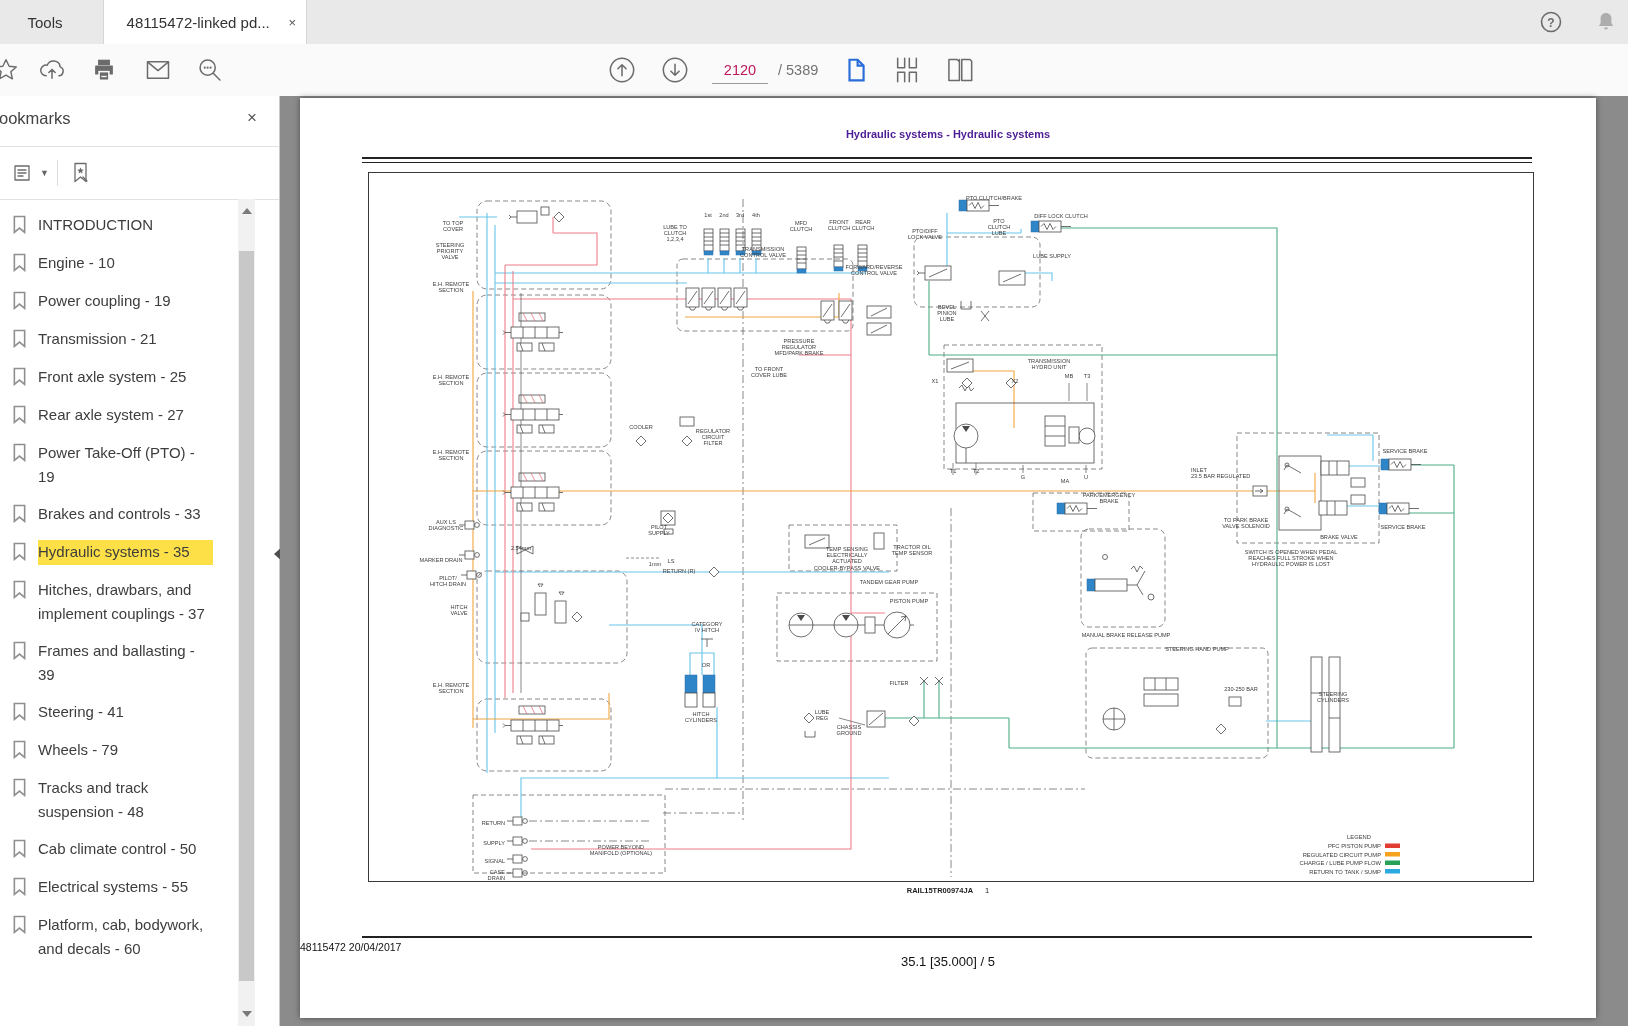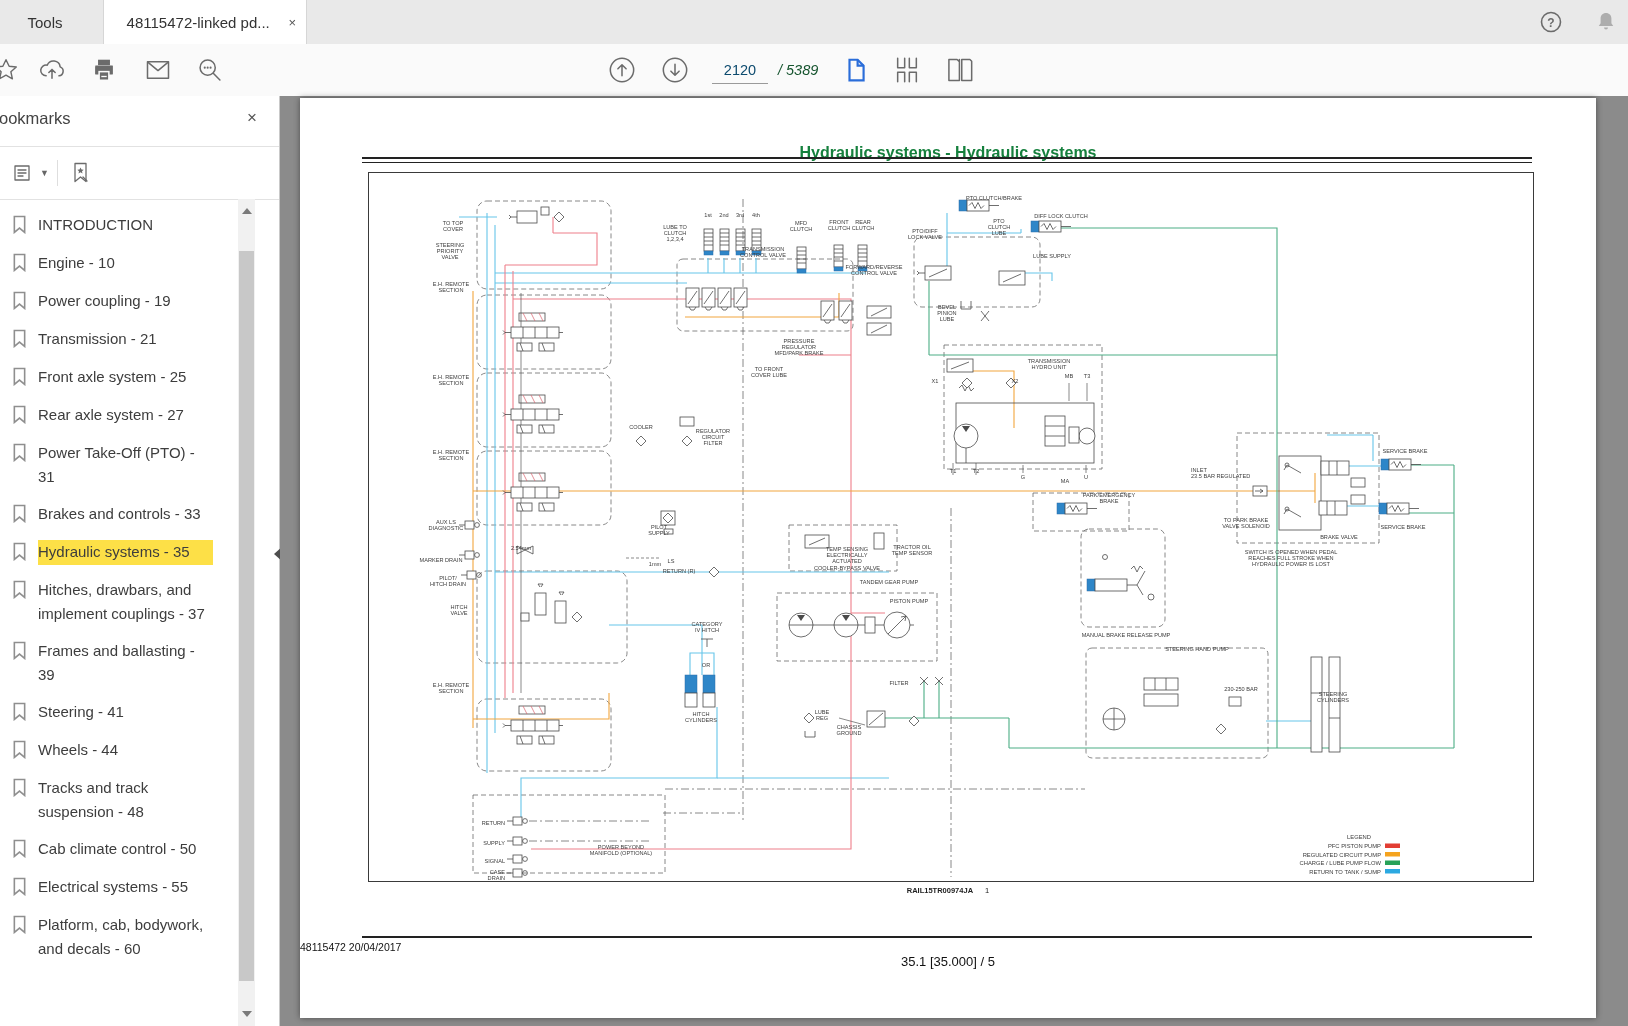--- a/index.html
+++ b/index.html
@@ -18,22 +18,22 @@
   .tab-close{color:#555;font-size:13px;margin-left:6px;cursor:default;}
   .tb-right-ico{position:absolute;top:8px;width:28px;height:28px;display:flex;align-items:center;justify-content:center;}
 
   
   .toolbar{position:absolute;left:0;top:44px;width:1628px;height:52px;background:#fafafa;
            border-bottom:1px solid #cecece;}
   .ico{position:absolute;top:12px;width:28px;height:28px;display:flex;align-items:center;justify-content:center;}
   .ico svg{display:block;}
   .pgnav{position:absolute;left:700px;top:0;height:52px;display:flex;align-items:center;gap:10px;}
   .pg-input{width:52px;height:24px;border:none;border-bottom:1px solid #9a9a9a;background:transparent;
-            text-align:center;font-size:14.5px;color:#0c4a6e;font-family:"Liberation Sans",sans-serif;}
-  .pg-total{font-size:14.5px;color:#14532d;font-style:italic;}
+            text-align:center;font-size:14.5px;color:#be185d;font-family:"Liberation Sans",sans-serif;}
+  .pg-total{font-size:14.5px;color:#737373;}
   .fab{position:absolute;right:-16px;top:62px;width:50px;height:50px;border-radius:50%;background:var(--fab-blue,#1a82e2);}
 
   
   .sidebar{position:absolute;left:0;top:96px;width:280px;height:930px;background:#ffffff;
            border-right:1px solid #c9c9c9;box-sizing:border-box;}
   .sb-header{height:50px;position:relative;border-bottom:1px solid #e2e2e2;overflow:hidden;}
   .sb-title{position:absolute;left:0;top:13px;font-size:16.5px;color:#444;margin-left:-12px;white-space:nowrap;}
   .sb-close{position:absolute;right:22px;top:12px;font-size:17px;color:#555;}
   .sb-tools{height:52px;border-bottom:1px solid #e2e2e2;display:flex;align-items:center;padding-left:8px;gap:4px;}
   .sb-tool{width:30px;height:30px;display:flex;align-items:center;justify-content:center;}
@@ -50,22 +50,22 @@
   .arr{position:absolute;left:4px;width:0;height:0;border-left:5px solid transparent;border-right:5px solid transparent;}
   .arr.up{top:9px;border-bottom:6px solid #7a7a7a;}
   .arr.down{bottom:9px;border-top:6px solid #7a7a7a;}
   .collapse-arrow{position:absolute;left:274px;top:546px;width:0;height:0;
       border-top:8px solid transparent;border-bottom:8px solid transparent;border-right:9px solid #4e4e4e;}
 
   
   .docarea{position:absolute;left:280px;top:96px;width:1348px;height:930px;background:#8b8b8b;}
   .page{position:absolute;left:20px;top:2px;width:1296px;height:920px;background:#ffffff;
         box-shadow:0 0 6px rgba(0,0,0,.45);}
-  .pg-head{position:absolute;left:0;top:30px;width:100%;text-align:center;font-size:16px;
-           font-weight:bold;color:#15803d;margin-top:16px;}
+  .pg-head{position:absolute;left:0;top:30px;width:100%;text-align:center;font-size:11px;
+           font-weight:bold;color:#4c1d95;}
   .rule-thick{position:absolute;left:62px;top:59px;width:1170px;height:2px;background:#222;}
   .rule-thin{position:absolute;left:62px;top:64px;width:1170px;height:1px;background:#222;}
   .dgbox{position:absolute;left:68px;top:74px;width:1164px;height:708px;border:1.4px solid #3a3a3a;}
   .dg-caption{position:absolute;left:0;top:788px;width:100%;display:flex;justify-content:center;gap:12px;
               font-size:7.5px;color:#222;}
   .dg-caption .code{font-weight:bold;}
   .foot-rule{position:absolute;left:62px;top:838px;width:1170px;height:1.5px;background:#222;}
   .foot1{position:absolute;left:0;top:843px;width:100%;text-align:left;font-size:10.5px;color:#111;}
   .foot2{position:absolute;left:0;top:856px;width:100%;text-align:center;font-size:13px;color:#111;}
 
@@ -266,21 +266,21 @@
         </span>
         <span class="lbl">Rear axle system - 27</span>
       </div>
 
       <div class="bm-item">
         <span class="bm-ic">
           <svg width="15" height="19" viewBox="0 0 16 20">
             <path d="M2.5 1.5h11v17l-5.5-4.6L2.5 18.5z" stroke="#8f8f8f" fill="none" stroke-width="1.7"></path>
           </svg>
         </span>
-        <span class="lbl">Power Take-Off (PTO) - 31</span>
+        <span class="lbl">Power Take-Off (PTO) - 19</span>
       </div>
 
       <div class="bm-item">
         <span class="bm-ic">
           <svg width="15" height="19" viewBox="0 0 16 20">
             <path d="M2.5 1.5h11v17l-5.5-4.6L2.5 18.5z" stroke="#8f8f8f" fill="none" stroke-width="1.7"></path>
           </svg>
         </span>
         <span class="lbl">Brakes and controls - 33</span>
       </div>
@@ -320,21 +320,21 @@
         </span>
         <span class="lbl">Steering - 41</span>
       </div>
 
       <div class="bm-item">
         <span class="bm-ic">
           <svg width="15" height="19" viewBox="0 0 16 20">
             <path d="M2.5 1.5h11v17l-5.5-4.6L2.5 18.5z" stroke="#8f8f8f" fill="none" stroke-width="1.7"></path>
           </svg>
         </span>
-        <span class="lbl">Wheels - 44</span>
+        <span class="lbl">Wheels - 79</span>
       </div>
 
       <div class="bm-item">
         <span class="bm-ic">
           <svg width="15" height="19" viewBox="0 0 16 20">
             <path d="M2.5 1.5h11v17l-5.5-4.6L2.5 18.5z" stroke="#8f8f8f" fill="none" stroke-width="1.7"></path>
           </svg>
         </span>
         <span class="lbl">Tracks and track suspension - 48</span>
       </div>

